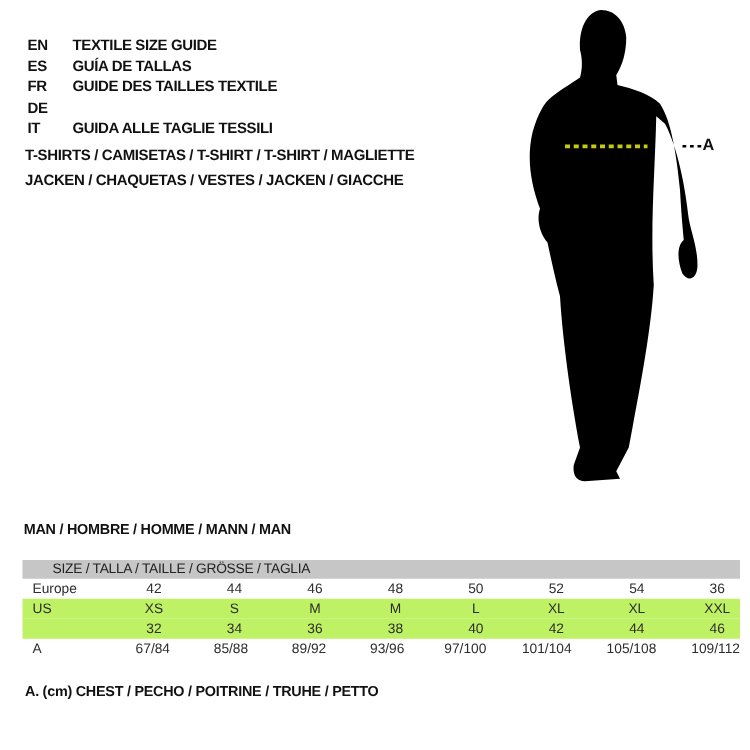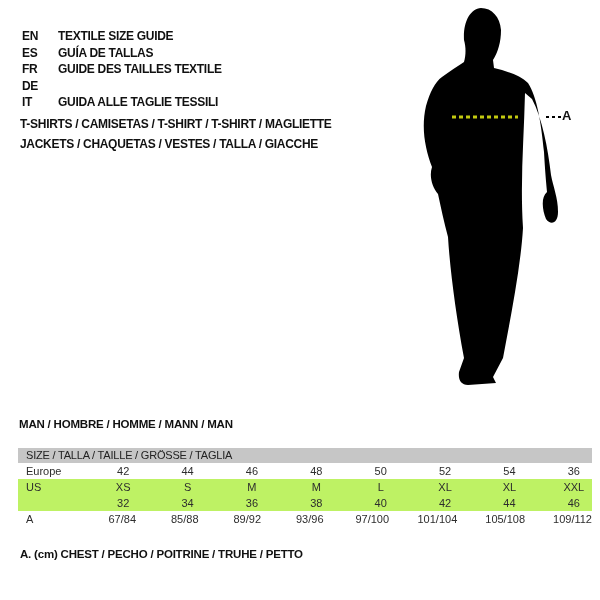--- a/index.html
+++ b/index.html
@@ -15,21 +15,21 @@
   
   .cat-block{position:absolute;left:20px;top:102px;margin-top:12px;}
   .cat-line{font-size:12px;font-weight:bold;letter-spacing:-0.3px;line-height:20px;white-space:nowrap;}
   
   .figure-wrap{position:absolute;left:0;top:0;width:600px;height:400px;}
   .measure-label{position:absolute;left:562px;top:108px;font-size:13px;font-weight:bold;}
   
   .section-title{position:absolute;left:19px;top:418px;font-size:11.5px;font-weight:bold;letter-spacing:-0.2px;}
   
   .size-table{position:absolute;left:18px;top:448px;width:574px;font-size:11px;}
-  .st-header{height:15px;line-height:15px;background:#c6c6c6;padding-left:8px;letter-spacing:-0.2px;color:#222;}
+  .st-header{height:15px;line-height:15px;background:#c6c6c6;padding-left:24px;letter-spacing:-0.2px;color:#222;}
   .st-row{display:flex;height:16px;line-height:16px;color:#2d2d2d;gap:28px;}
   .st-row.stripe{background:#bef264;}
   .st-label{width:59px;padding-left:8px;box-sizing:border-box;}
   .st-cell{flex:1;text-align:center;}
   
   .footnote{position:absolute;left:20px;top:548px;font-size:11.5px;font-weight:bold;letter-spacing:-0.2px;}
 </style>
 </head>
 <body>
 
@@ -52,21 +52,21 @@
       <span class="lang-code">DE</span>
     </div>
     <div class="lang-row">
       <span class="lang-code">IT</span>
       <span class="lang-label">GUIDA ALLE TAGLIE TESSILI</span>
     </div>
   </div>
 
   <div class="cat-block">
     <div class="cat-line">T-SHIRTS / CAMISETAS / T-SHIRT / T-SHIRT / MAGLIETTE</div>
-    <div class="cat-line">JACKETS / CHAQUETAS / VESTES / TALLA / GIACCHE</div>
+    <div class="cat-line">JACKEN / CHAQUETAS / VESTES / JACKEN / GIACCHE</div>
   </div>
 
   <div class="figure-wrap">
     <svg width="600" height="400" viewBox="0 0 600 400">
       <path fill="#000000" d="
         M 481 8
         C 492 8 500 17 501 30
         C 501 42 498 52 493 60
         L 494 68
         C 506 71 520 75 528 83

